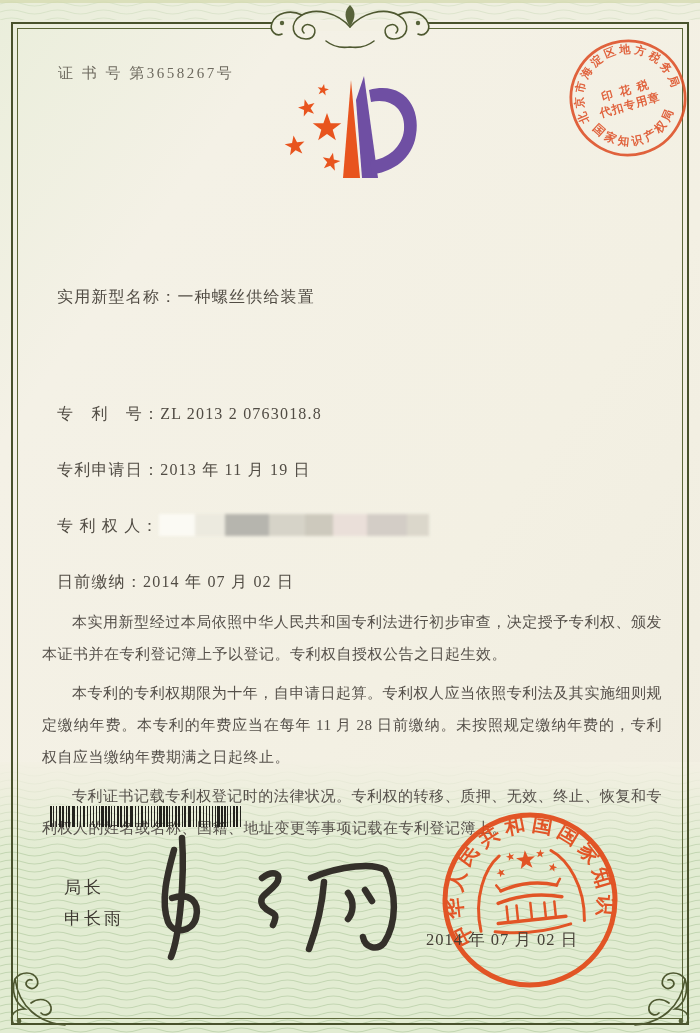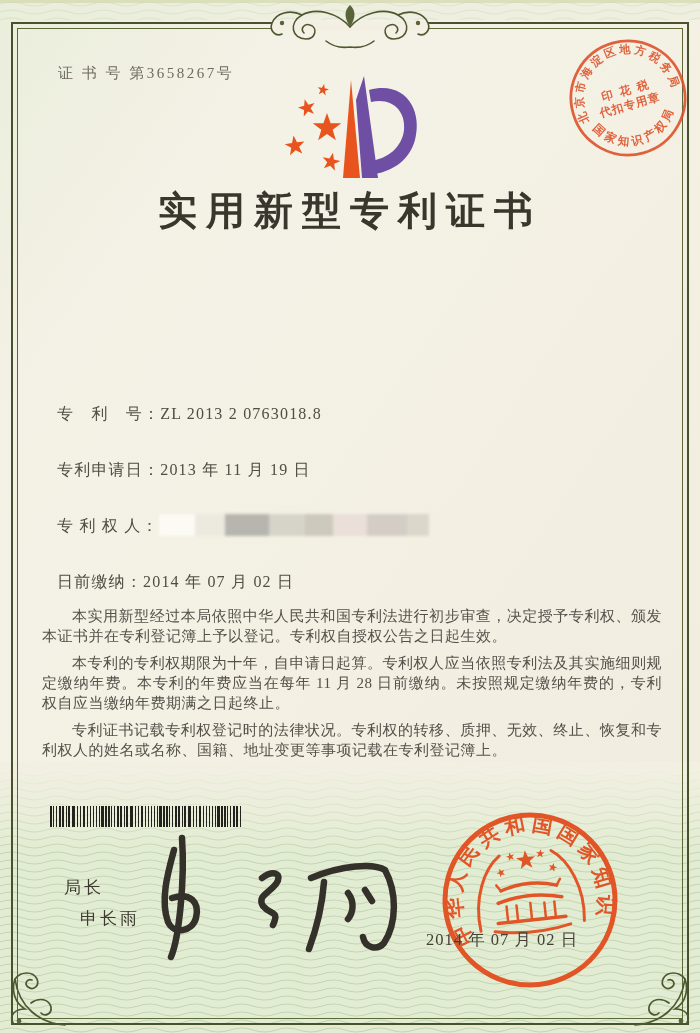--- a/index.html
+++ b/index.html
@@ -26,29 +26,29 @@
   .cert-no{position:absolute;left:58px;top:64px;font-size:15px;letter-spacing:2.5px;color:#6e6a5f;z-index:5;}
   .logo{position:absolute;left:283px;top:74px;z-index:5;}
   .title{position:absolute;left:0;right:0;top:184px;text-align:center;font-size:39px;
     font-weight:700;letter-spacing:9px;color:#3a362d;z-index:5;}
   
   .field{position:absolute;left:57px;font-size:16px;letter-spacing:1.2px;color:#514c44;z-index:5;white-space:nowrap;}
   .blur-blocks{display:inline-block;vertical-align:-5px;filter:blur(1.6px);}
   .blur-blocks b{display:inline-block;height:22px;margin-right:0;}
   
   .paras{position:absolute;left:42px;right:38px;top:606px;z-index:5;}
-  .paras p{margin:0 0 7px;font-size:15px;line-height:20px;letter-spacing:.5px;
+  .paras p{margin:0 0 7px;font-size:15px;line-height:32px;letter-spacing:.5px;
     text-indent:2em;text-align:justify;color:#55504a;}
   
   .barcode{position:absolute;left:50px;top:806px;width:208px;height:21px;z-index:5;font-size:0;overflow:hidden;}
   .barcode i{display:inline-block;height:100%;background:#23221d;}
   .barcode s{display:inline-block;height:100%;}
   
   .signer-title{position:absolute;left:64px;top:876px;font-size:17px;letter-spacing:3px;color:#3e3a32;z-index:6;}
-  .signer-name{position:absolute;left:80px;top:907px;font-size:17px;letter-spacing:3px;color:#3e3a32;z-index:6;}
+  .signer-name{position:absolute;left:64px;top:907px;font-size:17px;letter-spacing:3px;color:#3e3a32;z-index:6;}
   .signature{position:absolute;left:112px;top:830px;z-index:7;}
   
   .office-seal{position:absolute;left:438px;top:808px;z-index:6;transform:rotate(-6deg);opacity:.93;}
   .office-date{position:absolute;left:426px;top:929px;font-size:16.5px;letter-spacing:1px;color:#453f36;z-index:8;}
   .tax-seal{position:absolute;left:566px;top:36px;z-index:6;transform:rotate(-16deg);opacity:.85;}
   .footer{position:absolute;left:0;right:0;top:984px;text-align:center;font-size:13.5px;
     letter-spacing:2px;color:#6b675c;z-index:6;}
   .edge-top{position:absolute;left:0;top:0;width:700px;height:3px;background:#d3d8ab;z-index:9;opacity:.7;}
 </style>
 </head>
@@ -121,22 +121,24 @@
       <use href="#starp" transform="translate(12,72) scale(1.05) rotate(-8)"></use>
       <use href="#starp" transform="translate(48,88) scale(0.95) rotate(12)"></use>
     </g>
     <polygon points="68,6 77,104 60,104" fill="#e8541e"></polygon>
     <g fill="#6f4fa3">
       <polygon points="81,2 95,104 79,104 73,26"></polygon>
       <path d="M86,16 C122,6 140,36 132,66 C126,88 106,99 89,100 L87,87 C105,85 119,73 121,56 C123,37 109,23 88,28 Z"></path>
     </g>
   </svg>
 
-  <div class="title">实用新型专利证书</div>
-
+
+  <div class="field" style="top:287px">
+    <span>实用新型名称：</span><span>一种螺丝供给装置</span>
+  </div>
   <div class="field" style="top:404px">
     <span>专　利　号：</span><span>ZL 2013 2 0763018.8</span>
   </div>
   <div class="field" style="top:460px">
     <span>专利申请日：</span><span>2013 年 11 月 19 日</span>
   </div>
   <div class="field" style="top:514px">
     <span>专 利 权 人：</span><span class="blur-blocks"><b style="width:36px;background:#fbfaf4"></b><b style="width:30px;background:#eceadf"></b><b style="width:44px;background:#b6b5ae"></b><b style="width:36px;background:#d6d3c8"></b><b style="width:28px;background:#cdc9bd"></b><b style="width:34px;background:#eadfd9"></b><b style="width:40px;background:#d3cdc6"></b><b style="width:22px;background:#dbd7cb"></b></span>
   </div>
   <div class="field" style="top:572px">

